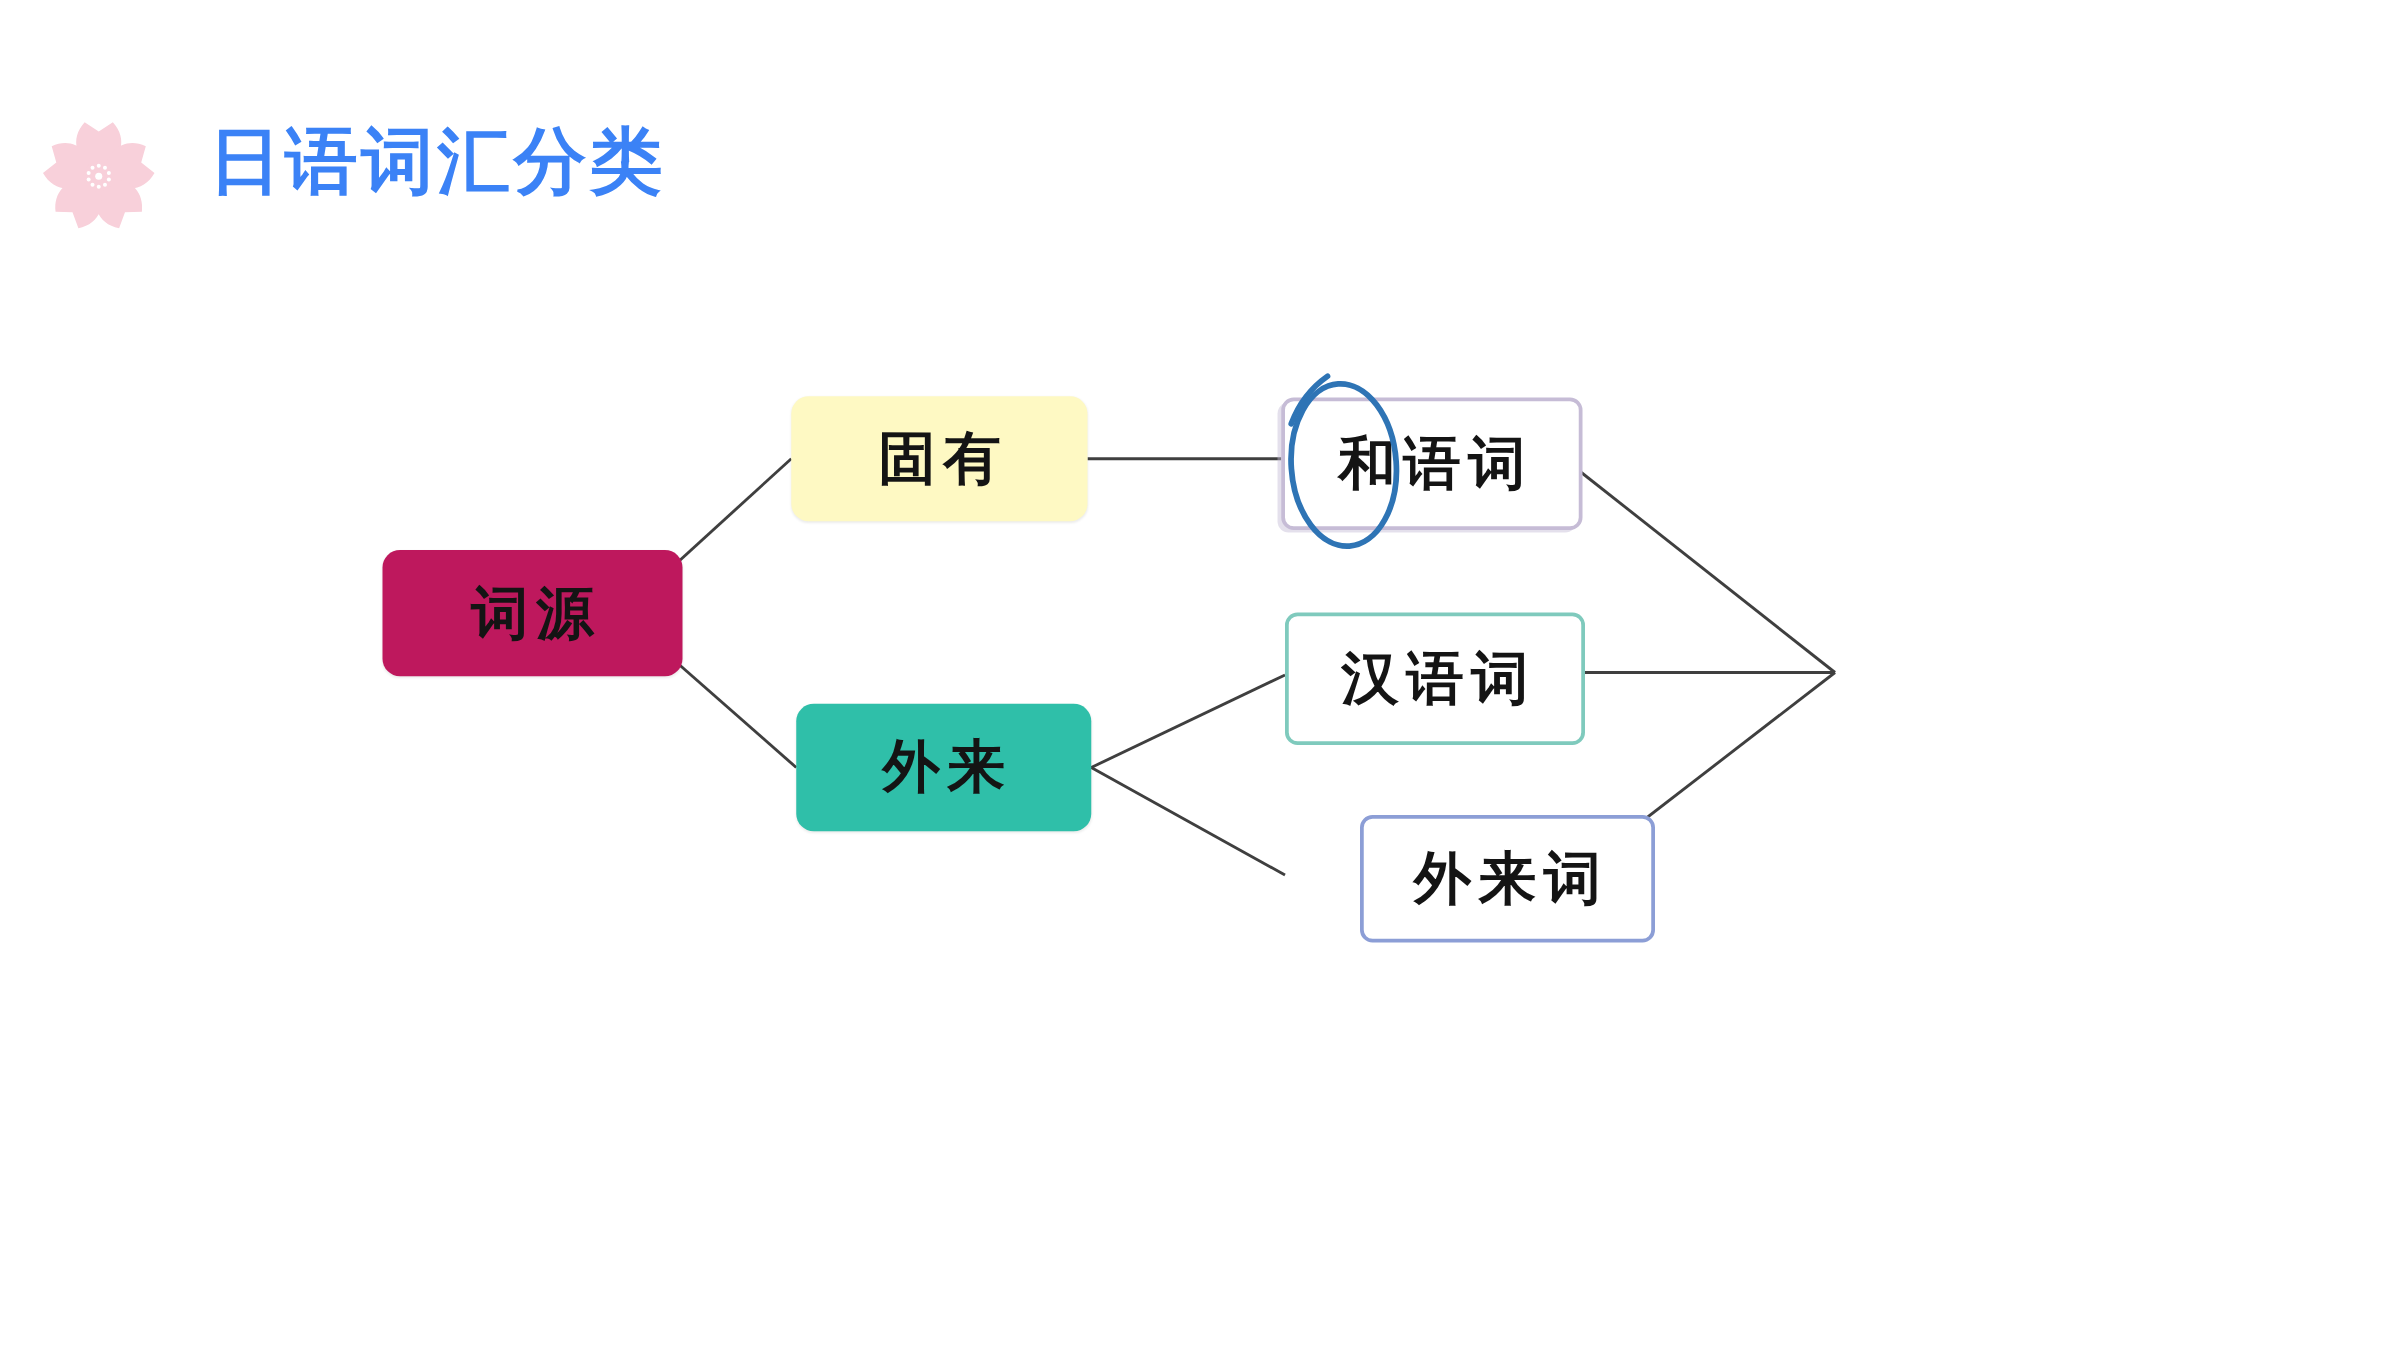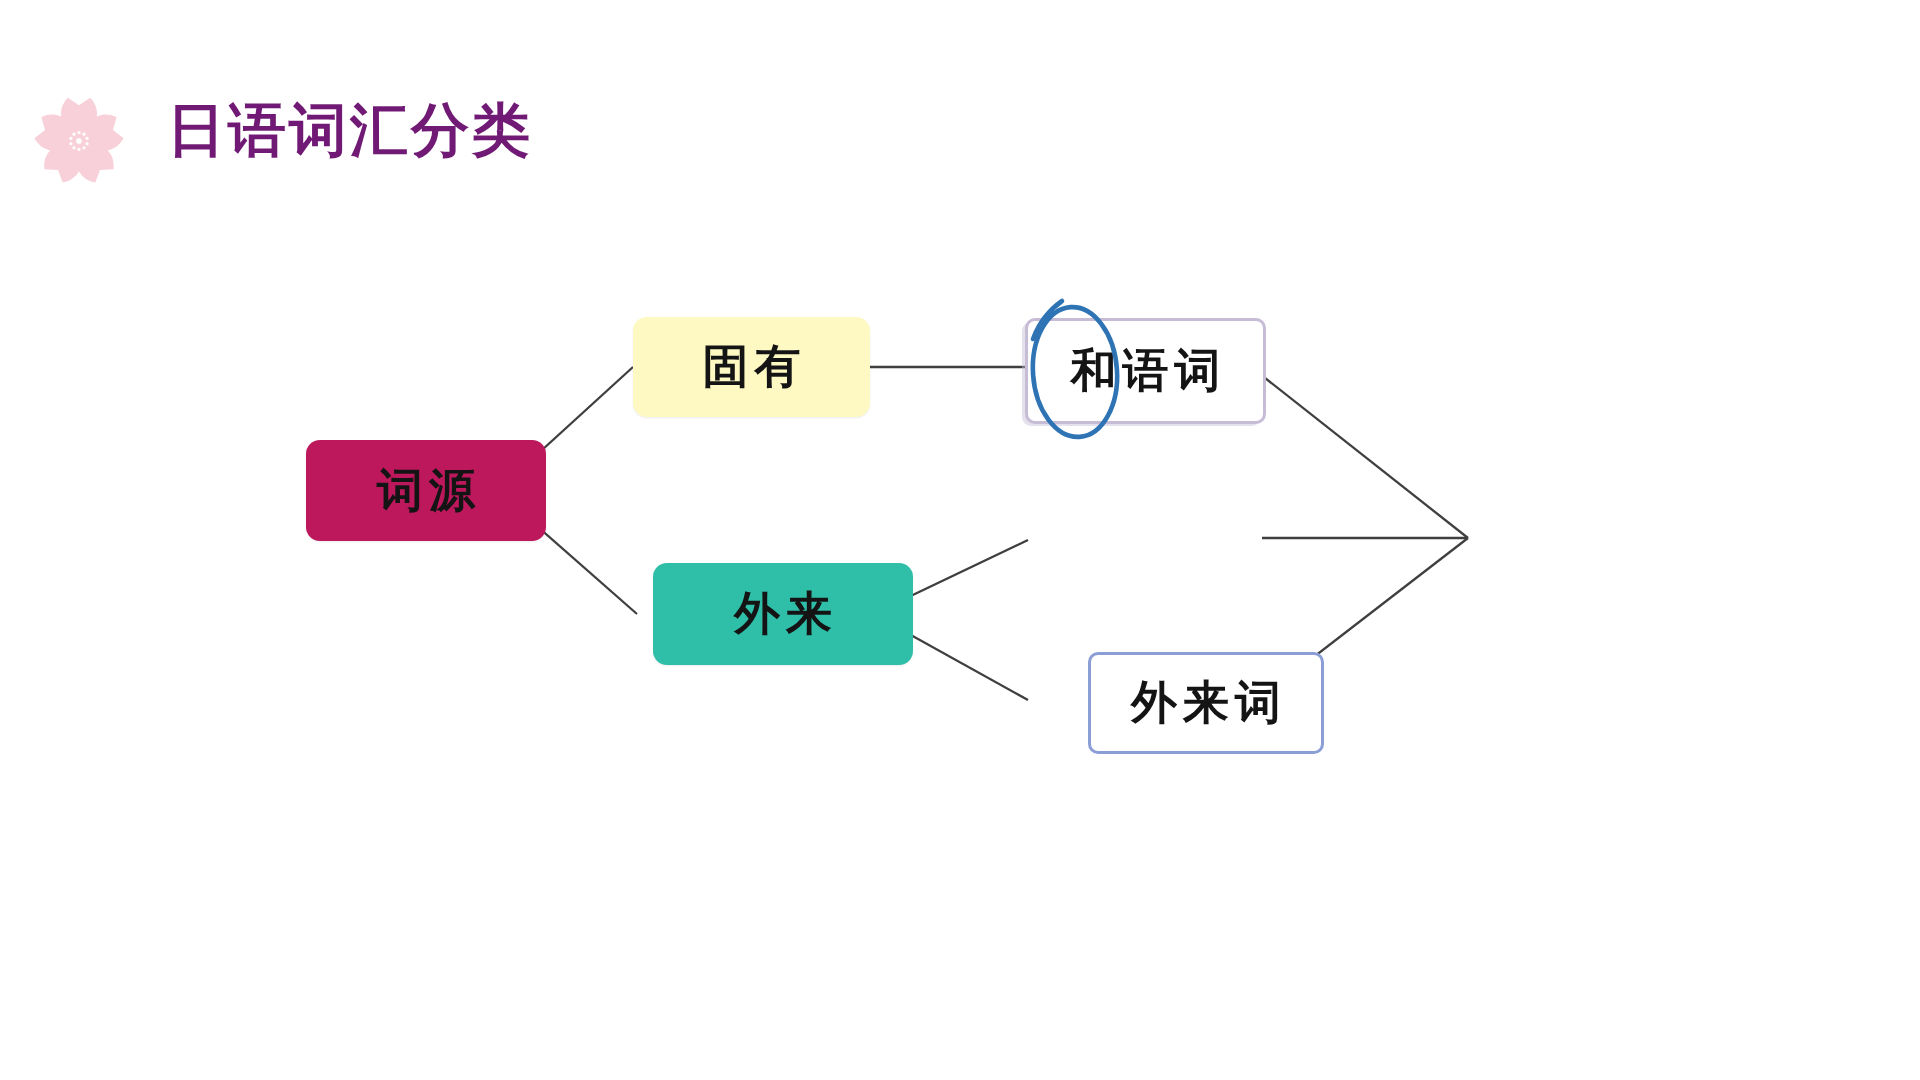--- a/index.html
+++ b/index.html
@@ -14,21 +14,21 @@
   .annotation{stroke:var(--annotation-color,#2e74b5);stroke-width:4.6;fill:none;
               stroke-linecap:round;}
   .sakura-petal{fill:var(--sakura-color,#f8d0da);}
   .node{position:absolute;display:flex;align-items:center;justify-content:center;
         font-family:"Liberation Serif",serif;font-weight:700;color:#141414;
         font-size:46px;letter-spacing:6px;text-indent:6px;}
   .node-filled{border-radius:14px;box-shadow:0 1px 2px rgba(0,0,0,0.08);}
   .node-outlined{background:#ffffff;border:3px solid #999;border-radius:10px;}
   .n-ciyuan  {left:258px;top:440px;width:240px;height:101px;}
   .n-guyou   {left:633px;top:317px;width:237px;height:100px;}
-  .n-wailai  {left:653px;top:563px;width:260px;height:102px;}
+  .n-wailai  {left:637px;top:563px;width:236px;height:102px;}
   .n-heyuci  {left:1025px;top:318px;width:235px;height:100px;
               box-shadow:-4px 3px 0 -1px rgba(196,187,212,0.45);}
   .n-hanyuci {left:1028px;top:490px;width:234px;height:100px;}
   .n-wailaici{left:1088px;top:652px;width:230px;height:96px;}
   .n-hunheci {left:1468px;top:485px;width:239px;height:102px;
               box-shadow:2px 3px 0 -1px rgba(227,199,98,0.5);}
 </style>
 </head>
 <body>
 
@@ -63,21 +63,21 @@
         <circle cx="5.3" cy="7.3" r="1.7"></circle>
           <circle cx="0" cy="9" r="1.7"></circle>
         <circle cx="-5.3" cy="7.3" r="1.7"></circle>
           <circle cx="-8.6" cy="2.8" r="1.7"></circle>
         <circle cx="-8.6" cy="-2.8" r="1.7"></circle>
           <circle cx="-5.3" cy="-7.3" r="1.7"></circle>
       </g>
     </svg>
   </div>
 
-  <h1 class="slide-title" style="color: #701a75;">日语词汇分类</h1>
+  <h1 class="slide-title" style="color: #3b82f6;">日语词汇分类</h1>
 
   <svg class="overlay" viewBox="0 0 1920 1080">
     <line class="connector" x1="497" y1="491" x2="633" y2="367"></line>
     <line class="connector" x1="497" y1="491" x2="637" y2="614"></line>
     <line class="connector" x1="870" y1="367" x2="1025" y2="367"></line>
     <line class="connector" x1="873" y1="614" x2="1028" y2="540"></line>
     <line class="connector" x1="873" y1="614" x2="1028" y2="700"></line>
     <line class="connector" x1="1260" y1="374" x2="1468" y2="538"></line>
     <line class="connector" x1="1262" y1="538" x2="1468" y2="538"></line>
     <line class="connector" x1="1258" y1="700" x2="1468" y2="538"></line>
@@ -92,20 +92,23 @@
   </div>
 
   <div class="node node-filled n-wailai" style="background: rgb(47, 191, 169);">
     <span>外来</span>
   </div>
 
   <div class="node node-outlined n-heyuci" style="border-color: rgb(198, 188, 214);">
     <span>和语词</span>
   </div>
 
+  <div class="node node-outlined n-hanyuci" style="border-color: rgb(127, 202, 189);">
+    <span>汉语词</span>
+  </div>
 
   <div class="node node-outlined n-wailaici" style="border-color: rgb(140, 158, 214);">
     <span>外来词</span>
   </div>
 
 
   <svg class="overlay" viewBox="0 0 1920 1080">
     <g>
       <ellipse class="annotation" cx="1075" cy="372" rx="42" ry="65" transform="rotate(-4 1075 372)"></ellipse>
       <path class="annotation" d="M 1033 339 Q 1042 315 1062 301"></path>

